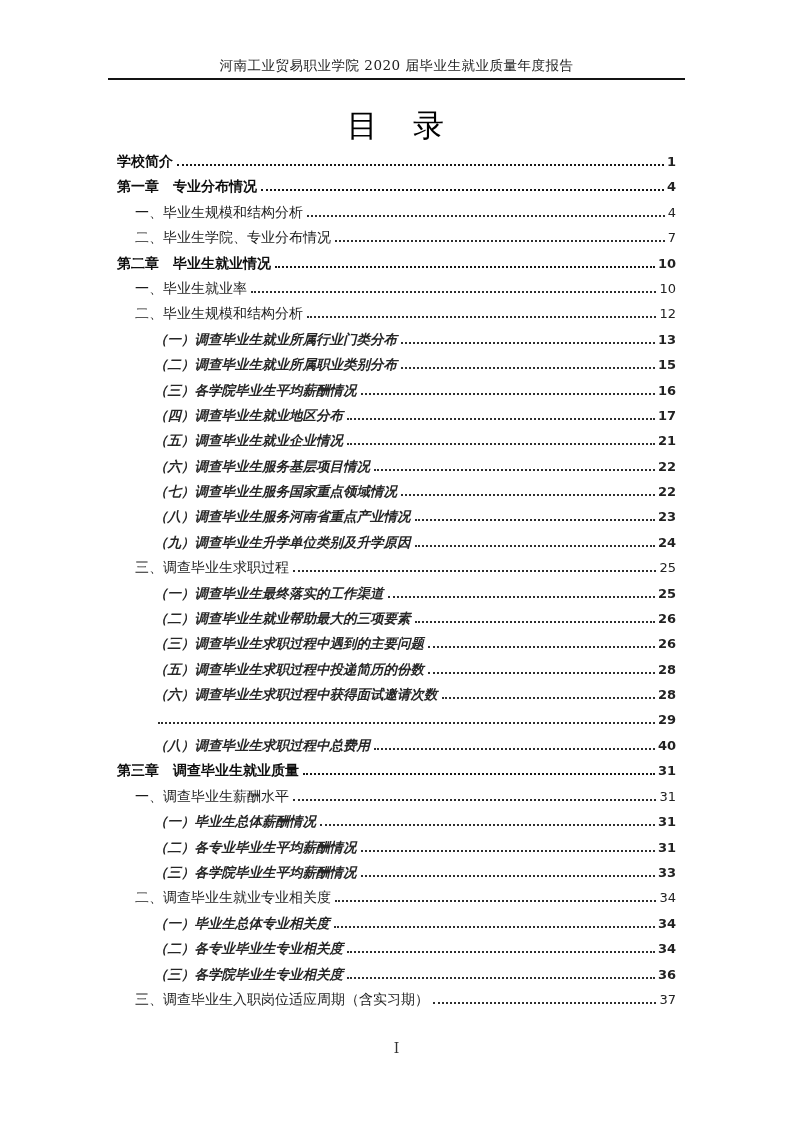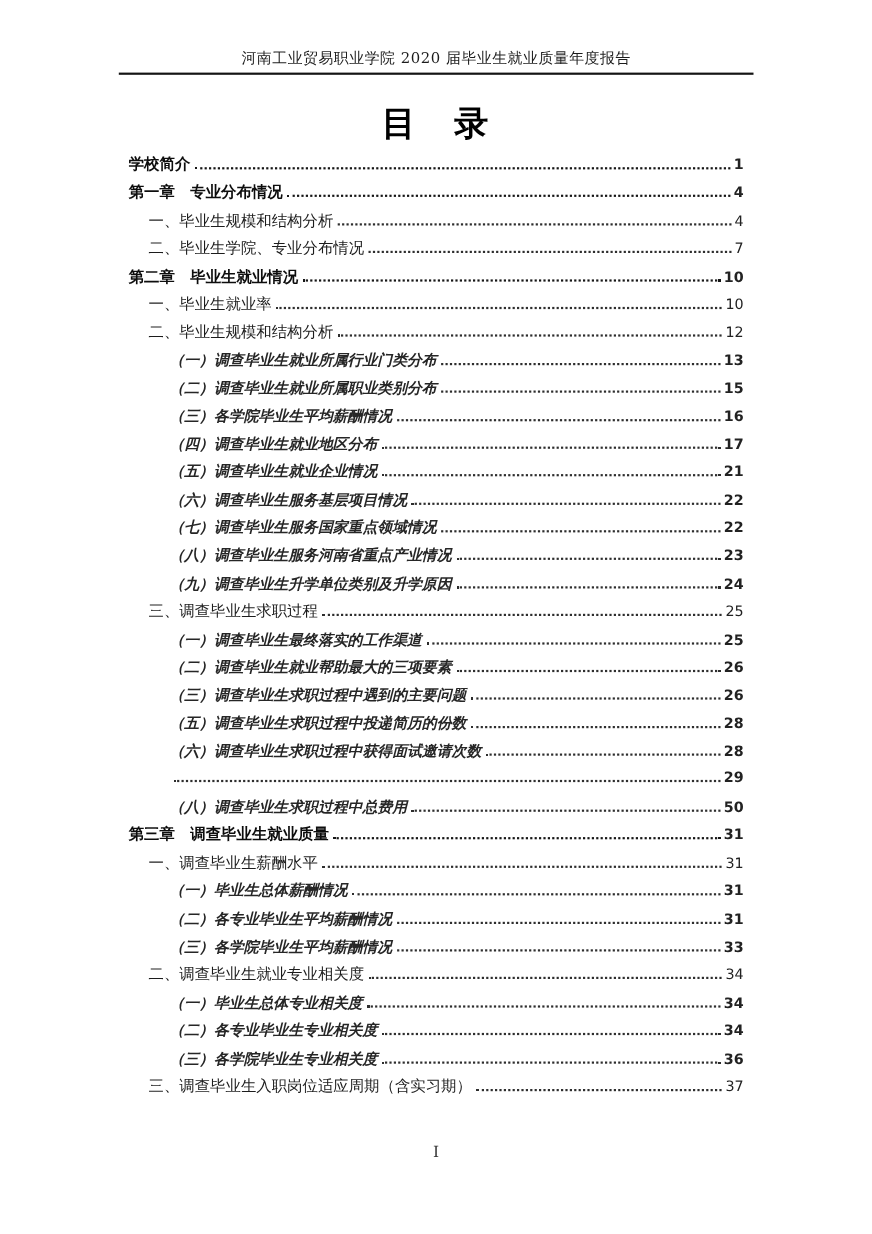--- a/index.html
+++ b/index.html
@@ -8,37 +8,37 @@
     width: 793px; height: 1122px;
     font-family: "DejaVu Serif", "Liberation Serif", serif;
     color: #1a1a1a;
     overflow: hidden;
   }
   .page { width: 793px; height: 1122px; position: relative; background: #fff; }
 
   
   .running-header {
     margin: 0 108px;
-    padding-top: 44px;
+    padding-top: 56px;
     padding-bottom: 4px;
     text-align: center;
     font-size: 13.5px;
     line-height: 18px;
     color: #1c1c1c;
     border-bottom: 2.5px solid #141414;
     letter-spacing: 0.5px;
   }
 
   
   .doc-title {
     margin-top: 25px;
     text-align: center;
     font-size: 31px;
     line-height: 40px;
-    font-weight: bold;
+    font-weight: normal;
     color: #000;
     white-space: pre;
     letter-spacing: 2px;
   }
 
   
   .toc {
     margin: 8px 117px 0 117px;
   }
   .toc-row {
@@ -230,21 +230,21 @@
       </div>
 
       <div class="toc-row" data-level="2" data-bold="false">
         <span class="leader"></span>
         <span class="pagenum">29</span>
       </div>
 
       <div class="toc-row" data-level="2" data-bold="false">
         <span class="toc-label">（八）调查毕业生求职过程中总费用</span>
         <span class="leader"></span>
-        <span class="pagenum">50</span>
+        <span class="pagenum">40</span>
       </div>
 
       <div class="toc-row" data-level="0" data-bold="true">
         <span class="toc-label">第三章　调查毕业生就业质量</span>
         <span class="leader"></span>
         <span class="pagenum">31</span>
       </div>
 
       <div class="toc-row" data-level="1" data-bold="false">
         <span class="toc-label">一、调查毕业生薪酬水平</span>

